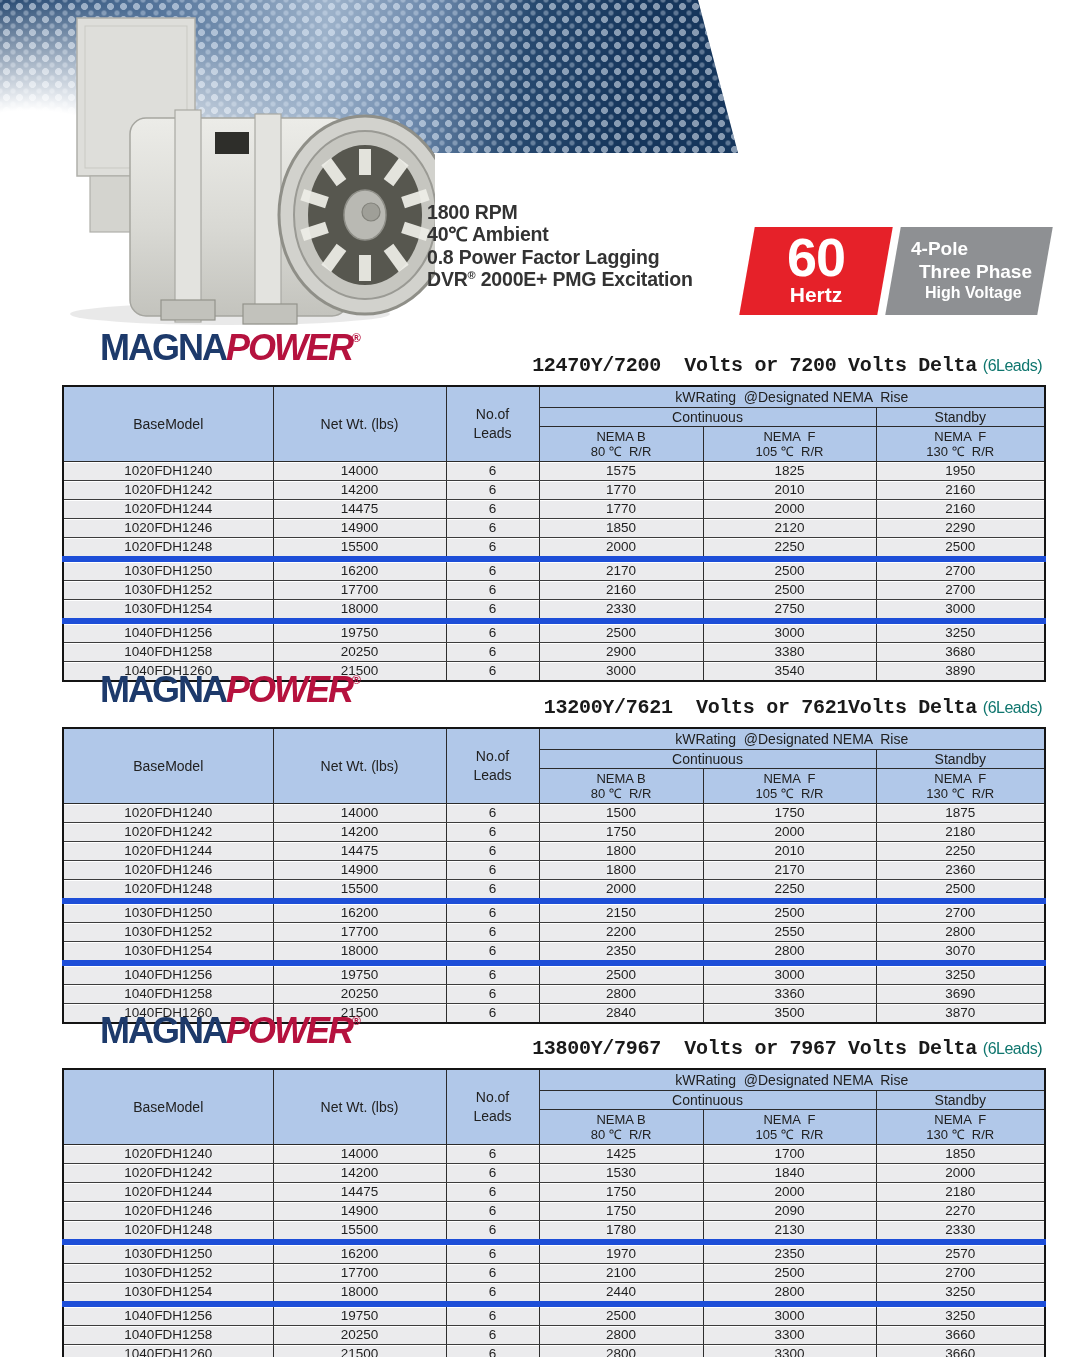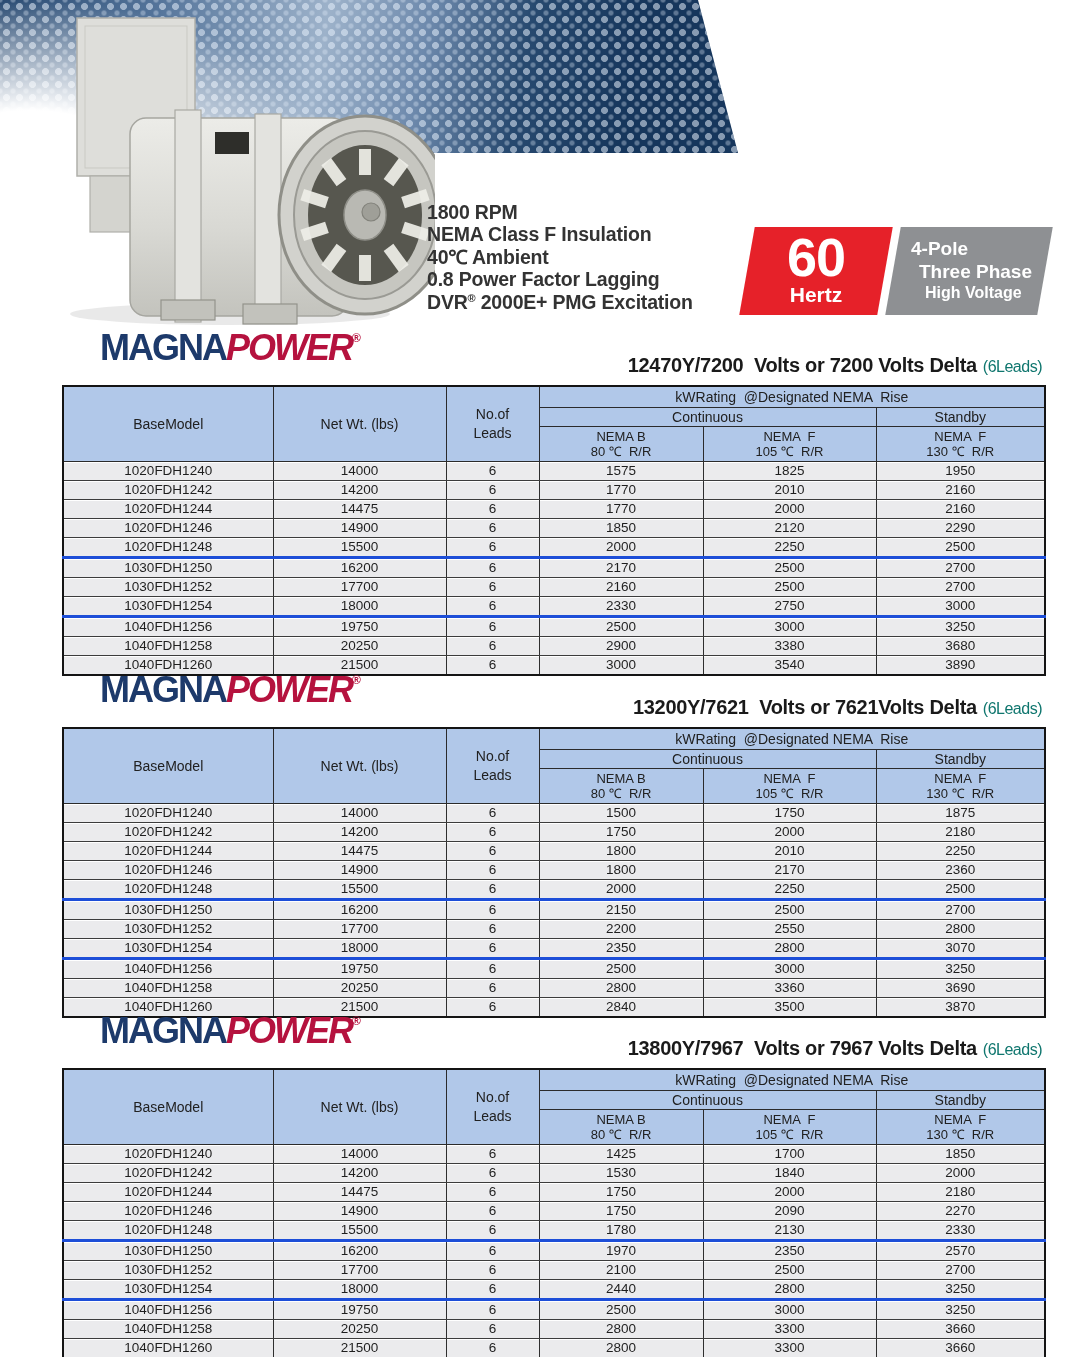--- a/index.html
+++ b/index.html
@@ -43,21 +43,21 @@
   .badge-gray .l2{font-size:19px;font-weight:bold;line-height:1.2;margin-left:8px;}
   .badge-gray .l3{font-size:16px;font-weight:bold;line-height:1.3;margin-left:14px;}
   
   .spec-section{position:absolute;left:62px;width:982px;}
   #section-0{top:330px;} #section-1{top:672px;} #section-2{top:1013px;}
   .logo{position:absolute;left:2px;top:0;font-weight:800;font-size:36px;letter-spacing:-2px;line-height:1;white-space:nowrap;}
   .logo-magna{color:#1d3a6b;margin-left:36px;}
   .logo-power{color:#b5123e;font-style:italic;}
   .logo-reg{color:#b5123e;font-size:12px;vertical-align:18px;letter-spacing:0;}
   .section-title{position:absolute;right:2px;top:24px;text-align:right;white-space:nowrap;}
-  .title-main{font-size:20px;font-weight:bold;color:#1a1a1a;letter-spacing:-0.3px;white-space:pre;}
+  .title-main{font-size:20px;font-weight:bold;color:#1a1a1a;letter-spacing:-0.3px;white-space:pre;font-family:Liberation Mono, monospace;}
   .title-note{font-size:16px;color:#0f766e;margin-left:6px;letter-spacing:-0.5px;}
   
   table.spec-table{
     position:absolute;left:0;top:55px;width:982px;table-layout:fixed;
     border-collapse:collapse;border:2.5px solid #141414;
   }
   col.c0{width:210px;} col.c1{width:173px;} col.c2{width:93px;}
   col.c3{width:164px;} col.c4{width:173px;} col.c5{width:169px;}
   .spec-table th{
     background:#b1c8e9;border:1px solid #2b2b2b;color:#212121;
@@ -66,21 +66,21 @@
   .spec-table thead tr.hr1 th{height:20px;font-size:14px;margin-top:11px;}
   .spec-table thead tr.hr2 th{height:18px;font-size:14px;}
   .spec-table thead tr.hr3 th{height:34px;font-size:13px;line-height:15px;}
   .spec-table th.bigcell{font-size:17px;line-height:19px;}
   .ws{white-space:pre;}
   .spec-table td{
     background:#ebebed;border-left:1px solid #2e2e2e;border-right:1px solid #2e2e2e;
     border-bottom:1px solid #3c3c3c;box-shadow:inset 0 1px 0 #ffffff;
     height:18px;font-size:13.5px;color:#1f1f1f;text-align:center;padding:0;line-height:1;
   }
-  tr.group-end td{border-bottom:3px solid #1d4ed8;text-align:center;}
+  tr.group-end td{border-bottom:6px solid #1d4ed8;text-align:center;}
 </style>
 </head>
 <body>
 
 <div class="banner"></div>
 <div class="banner-fade"></div>
 
 <svg class="generator" viewBox="0 0 400 318">
   <defs>
     <linearGradient id="bodyGrad" x1="0" y1="0" x2="0" y2="1">
@@ -123,21 +123,20 @@
       <rect x="-6" y="-66" width="12" height="26" transform="rotate(324)"></rect>
     </g>
   </g>
   <ellipse cx="330" cy="203" rx="21" ry="25" fill="#b9b9b3" stroke="#8f8f88" stroke-width="1.5"></ellipse>
   <circle cx="336" cy="200" r="9" fill="#9f9f98" stroke="#82827b" stroke-width="1.2"></circle>
   <rect x="180" y="120" width="34" height="22" fill="#2e2e2a"></rect>
 </svg>
 
 <div class="specs">
   <div>1800 RPM</div>
-  <div>NEMA Class F Insulation</div>
   <div>40℃ Ambient</div>
   <div>0.8 Power Factor Lagging</div>
   <div><span>DVR</span><sup>®</sup><span> 2000E+ PMG Excitation</span></div>
 </div>
 
 <div class="badge badge-red">
   <div class="badge-inner">
     <div class="big">60</div>
     <div class="unit">Hertz</div>
   </div>

